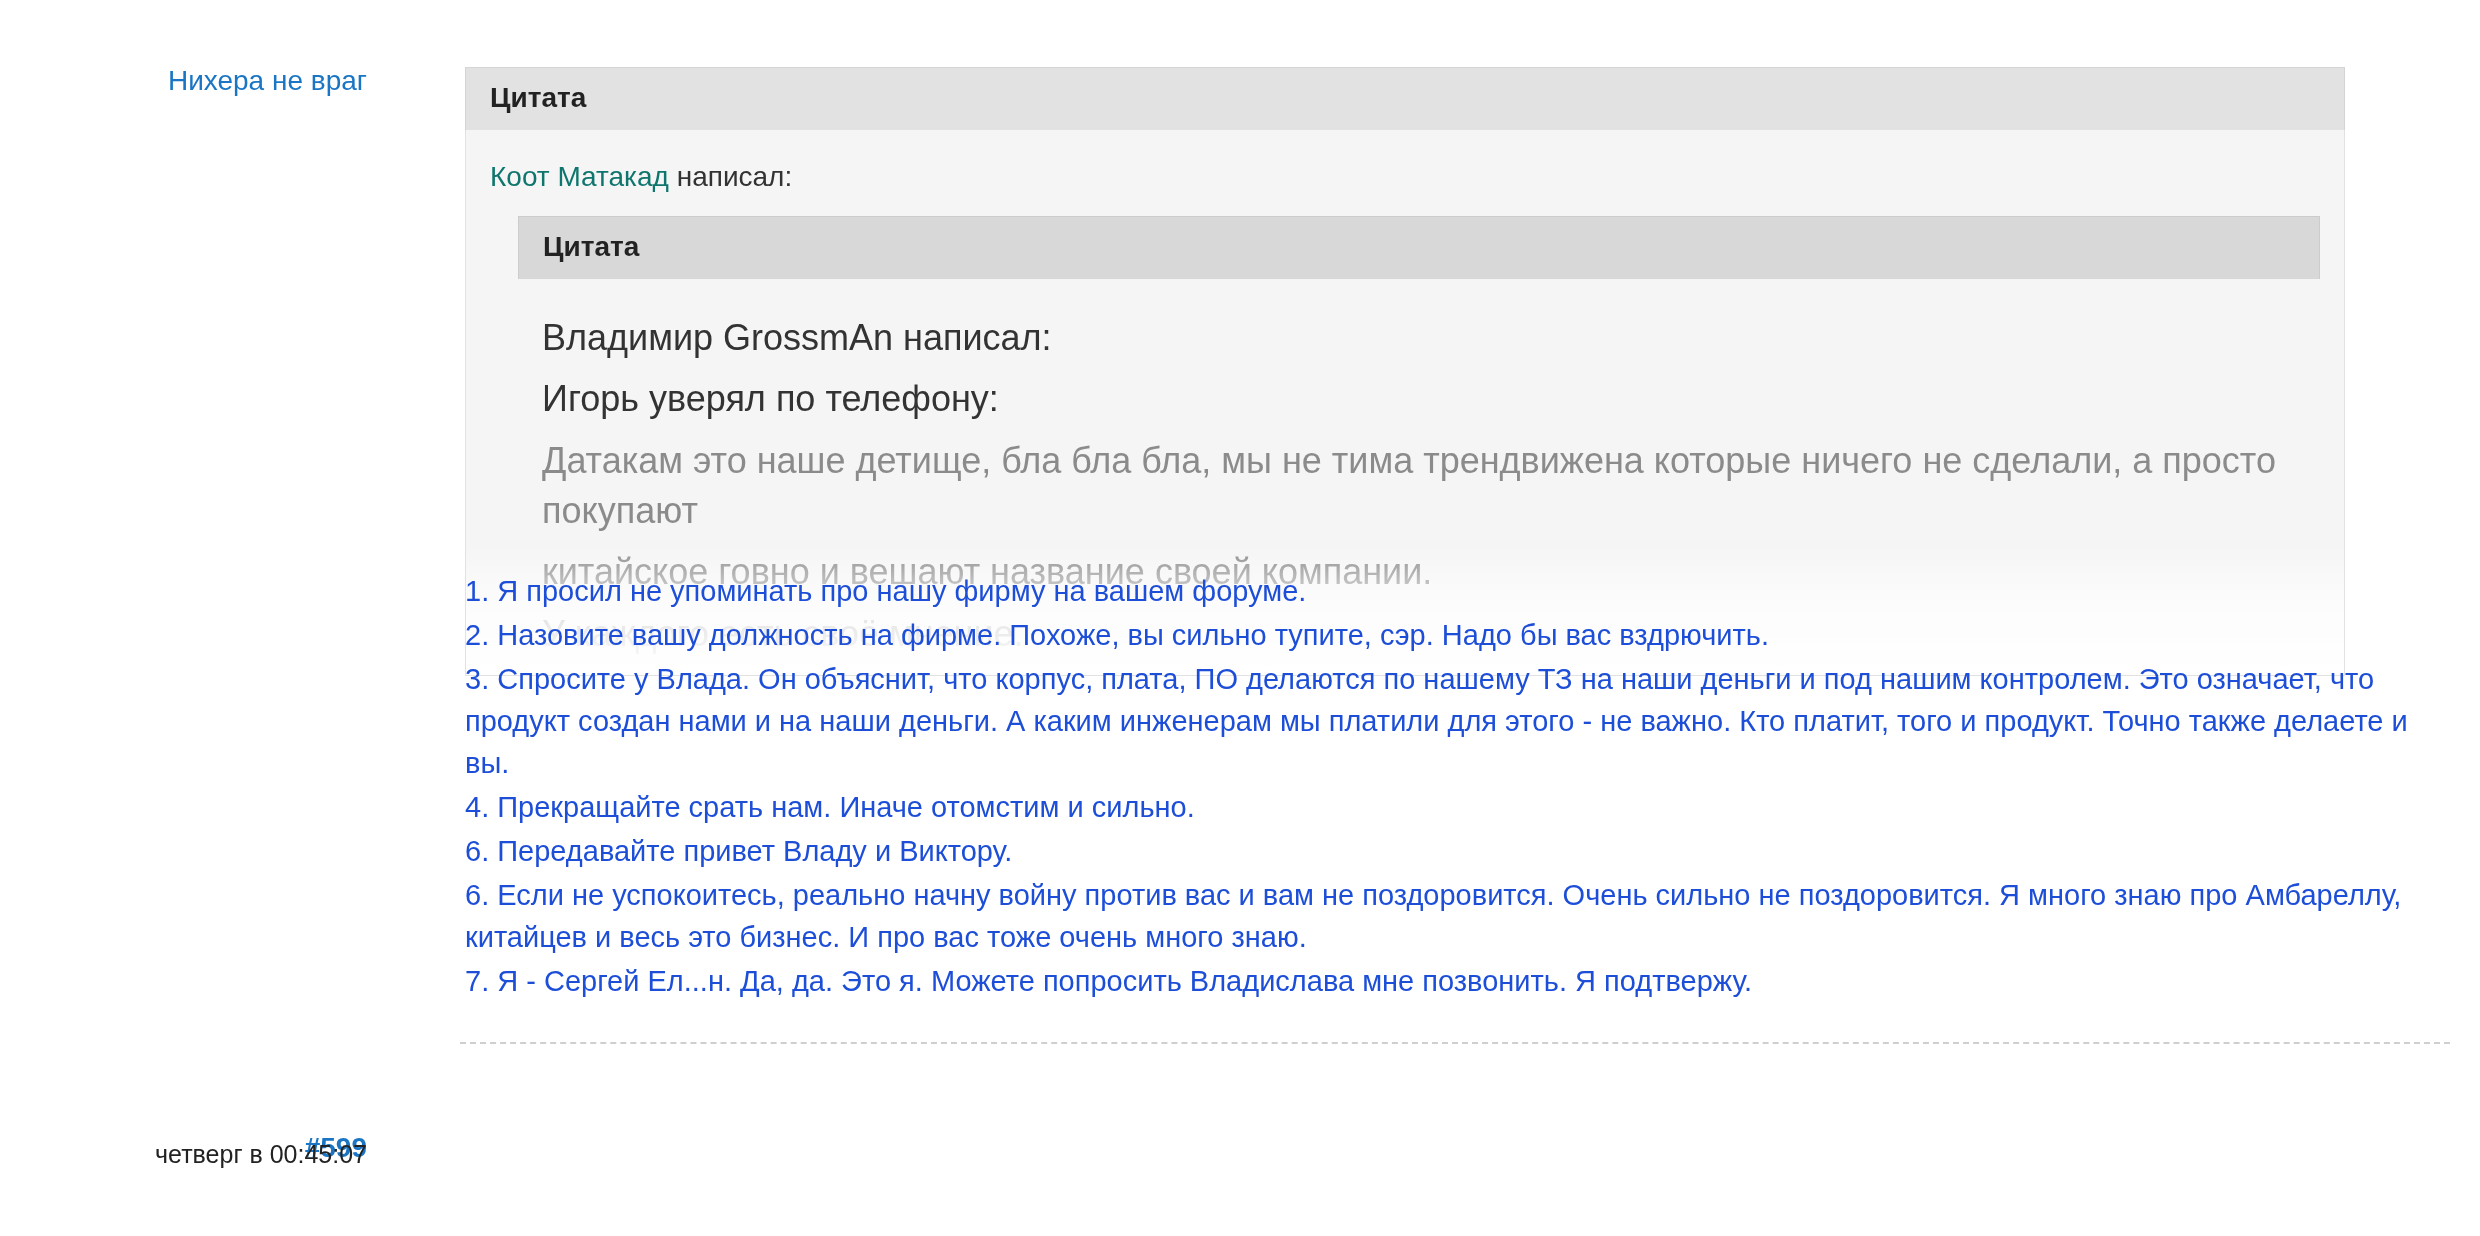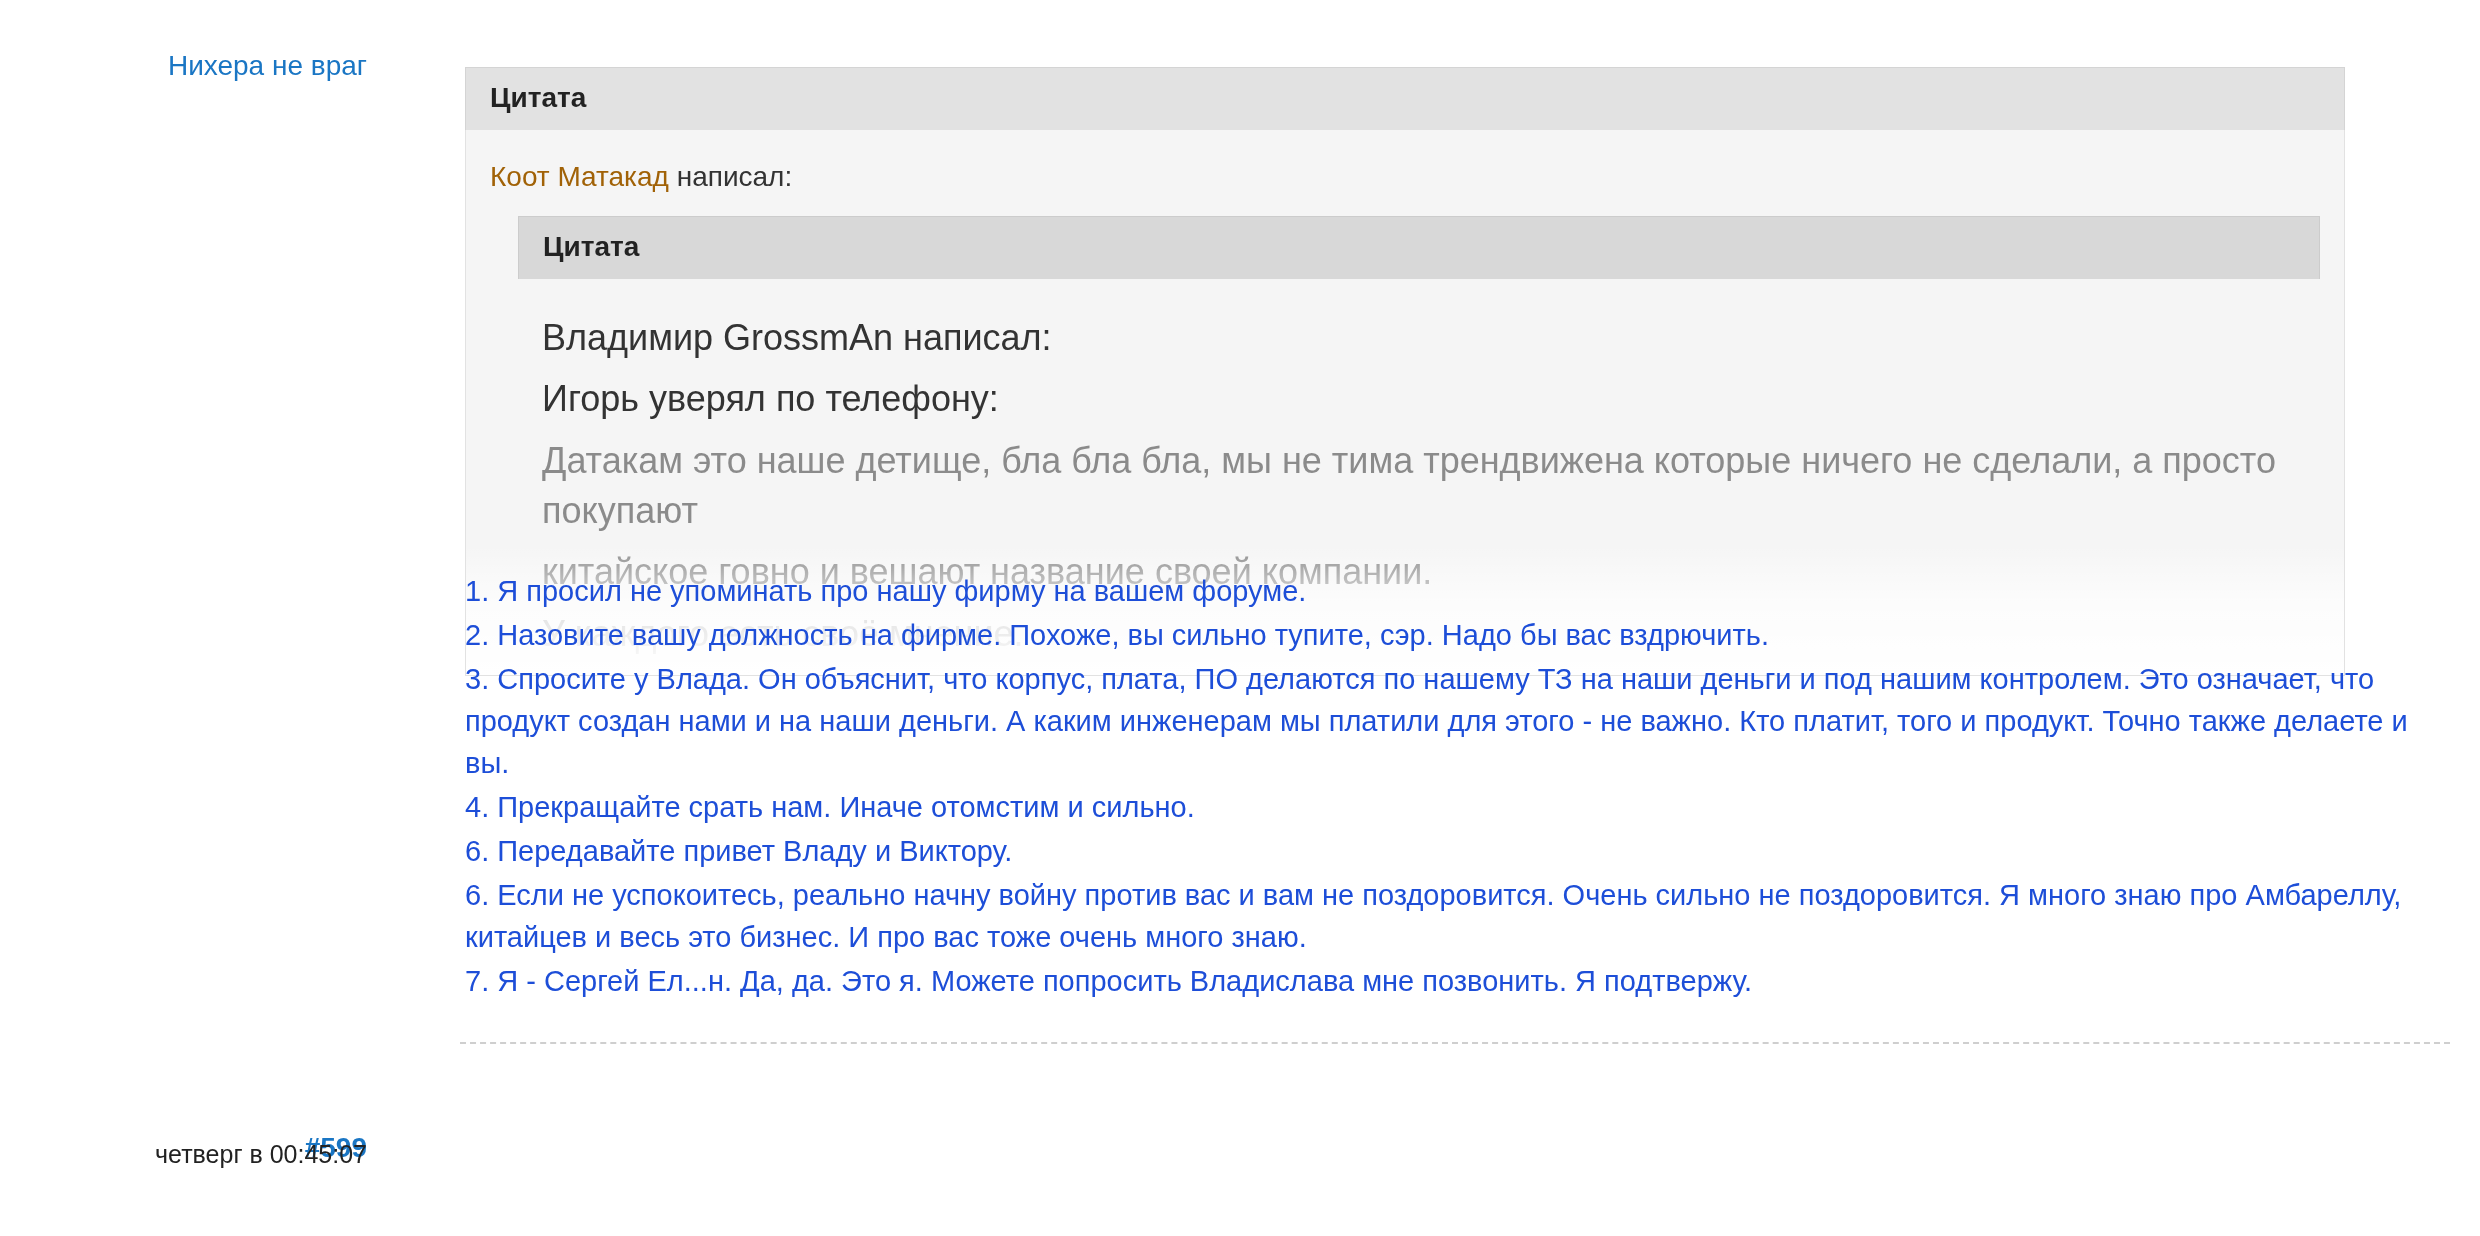--- a/index.html
+++ b/index.html
@@ -27,21 +27,21 @@
     position: absolute;
     left: 0;
     top: 0;
     width: 395px;
     height: 1236px;
   }
 
   .author-name {
     position: absolute;
     right: 28px;
-    top: 50px;
+    top: 65px;
     font-size: 28px;
     color: #1a76c4;
     text-decoration: none;
     white-space: nowrap;
   }
 
   .post-number {
     position: absolute;
     right: 28px;
     top: 1132px;
@@ -99,21 +99,21 @@
     position: relative;
   }
 
   .quote-attrib {
     font-size: 28px;
     color: #333333;
     margin: 0 0 20px 0;
     line-height: 1.35;
   }
   .quote-attrib a {
-    color: #a16207;
+    color: #0f766e;
     text-decoration: none;
   }
 
   
   .quote-inner .quote-header {
     background: #d8d8d8;
     border-color: #cccccc;
     margin: 0 0 0 28px;
     width: calc(100% - 28px);
     padding: 14px 24px 16px 24px;

